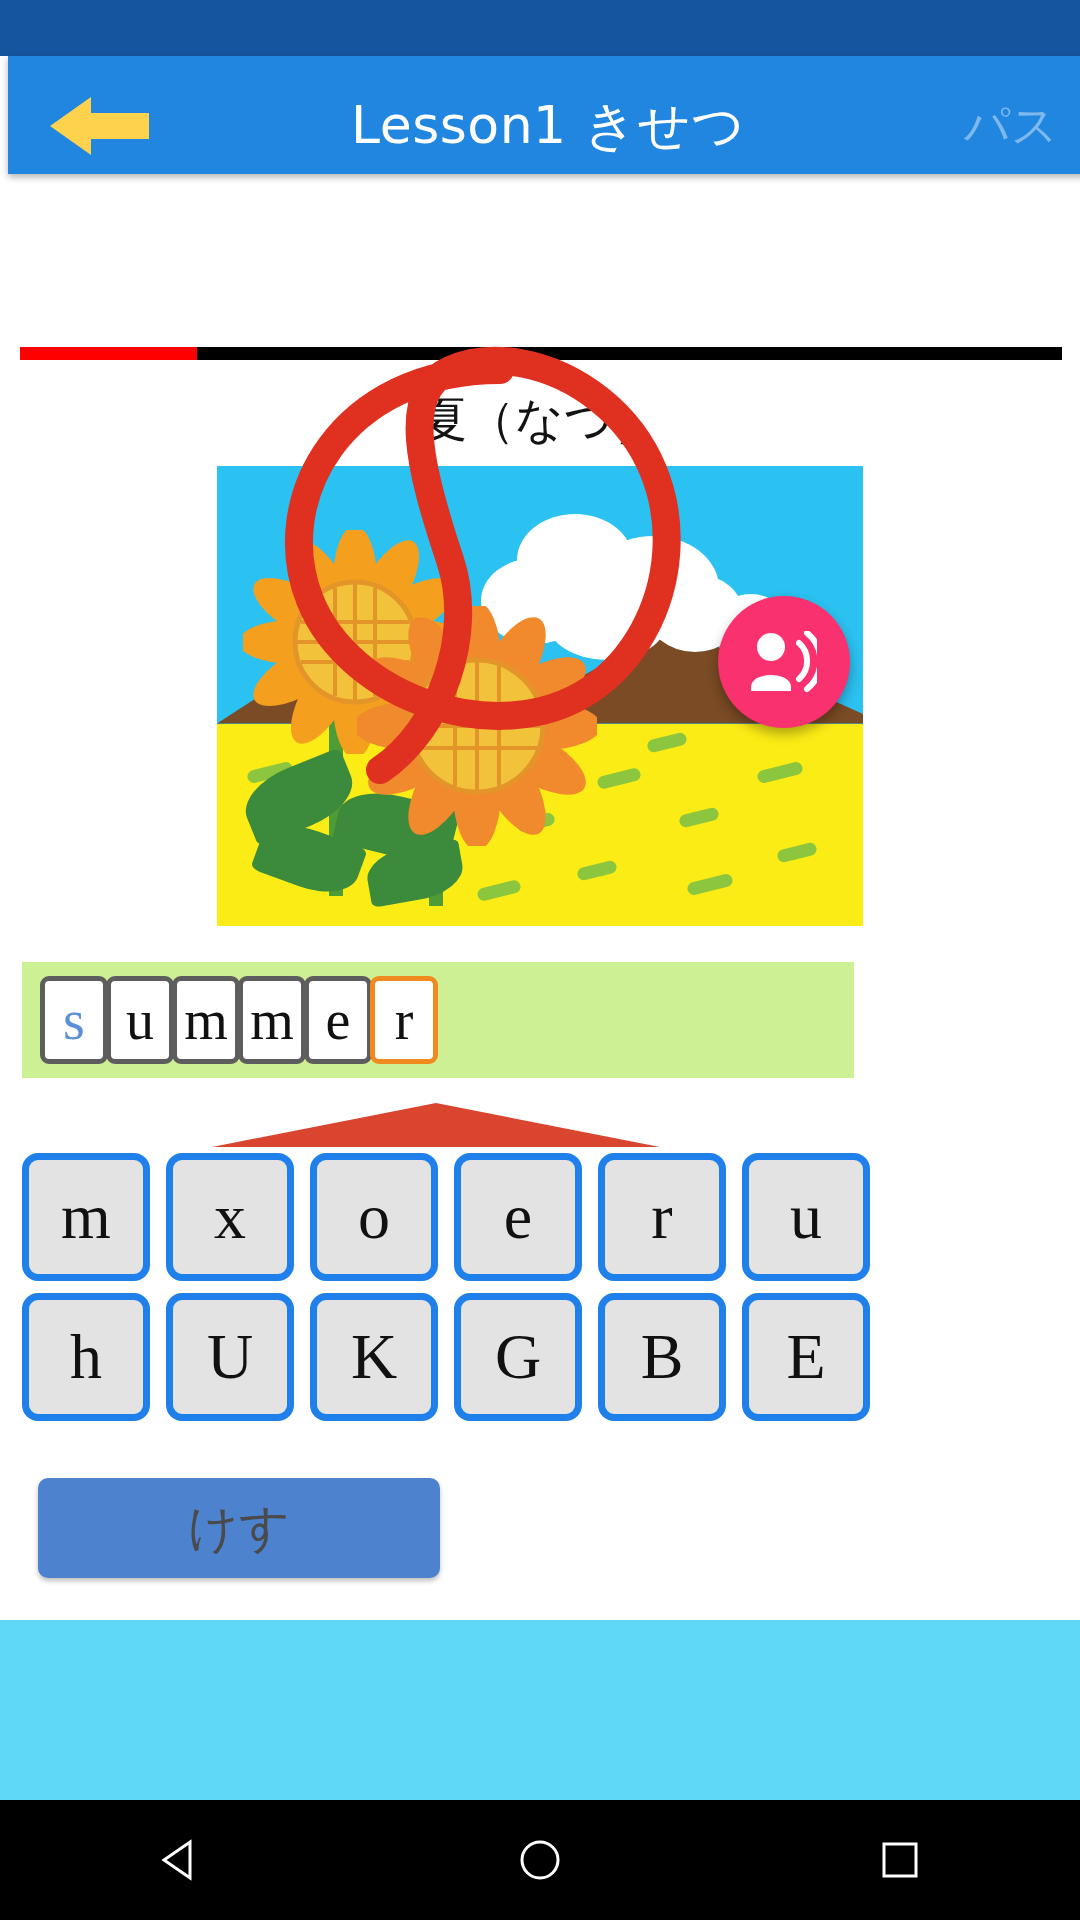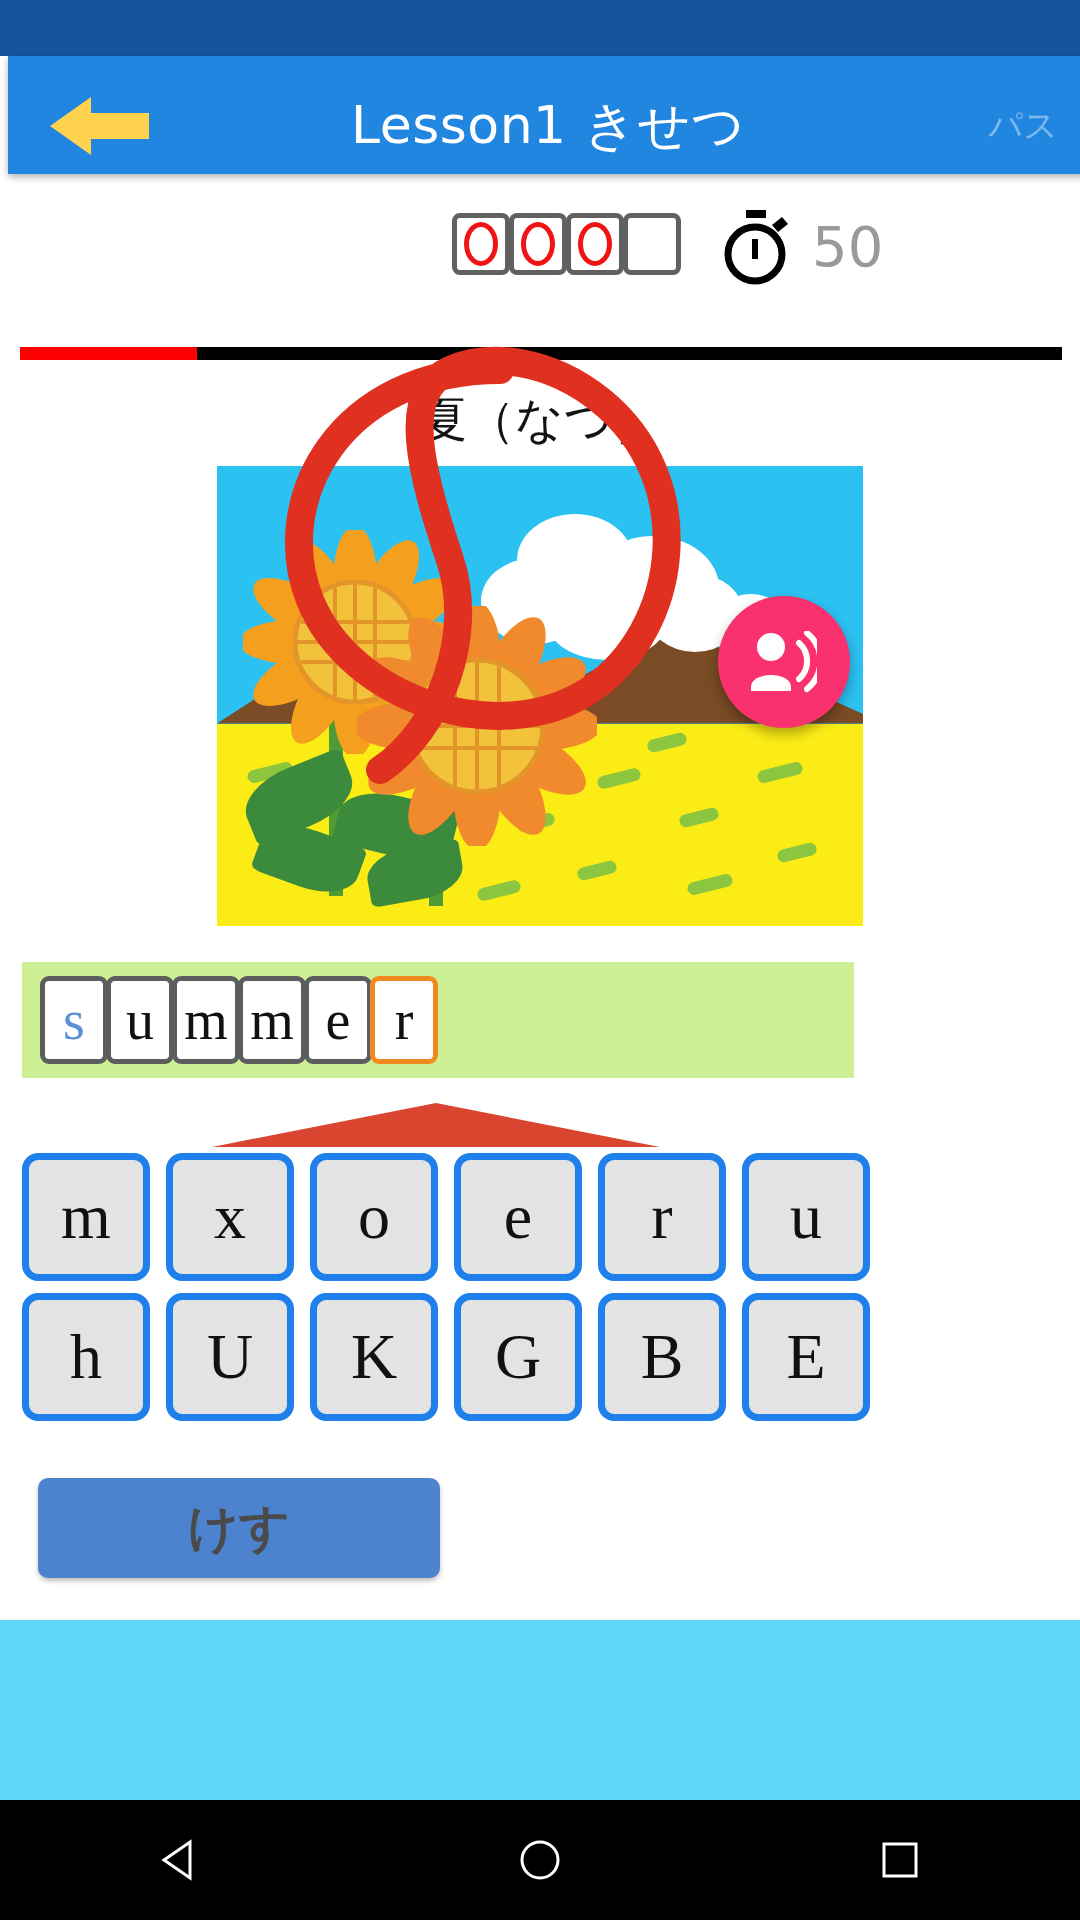--- a/index.html
+++ b/index.html
@@ -30,21 +30,21 @@
   }
   .appbar-title {
     position: absolute; left: 0; top: 0; width: 1080px; height: 139px;
     display: flex; align-items: center; justify-content: center;
     color: #ffffff; font-size: 52px; letter-spacing: 0.5px;
     font-family: "DejaVu Sans", "Liberation Sans", sans-serif;
   }
   .pass-btn {
     position: absolute; right: 30px; top: 0; height: 139px;
     display: flex; align-items: center;
-    color: #7eb9ee; font-size: 34px;
+    color: #7eb9ee; font-size: 46px;
     font-family: "DejaVu Sans", sans-serif;
   }
 
   
   .scorerow {
     position: absolute; left: 0; top: 195px; width: 1080px; height: 100px;
   }
   .score-boxes {
     position: absolute; left: 452px; top: 18px;
     display: flex; gap: 0px;
@@ -154,21 +154,21 @@
     border: 7px solid #1f80ec; border-radius: 16px;
     display: flex; align-items: center; justify-content: center;
     font-family: "Liberation Serif", "DejaVu Serif", serif;
     font-size: 64px; color: #111111;
   }
   .key:last-child { margin-right: 0; }
 
   
   .actions {
     position: absolute; left: 38px; top: 1478px; width: 1004px;
-    display: flex; gap: 18px; font-weight: bold;
+    display: flex; gap: 18px;
   }
   .action-btn {
     width: 402px; height: 100px; border-radius: 10px;
     display: flex; align-items: center; justify-content: center;
     color: #4a4a4a; font-size: 50px;
     font-family: "DejaVu Sans", sans-serif;
     box-shadow: 0 3px 5px rgba(0,0,0,0.25);
   }
   .action-btn.erase { background: #4d82ce; }
   .action-btn.grade { background: #b52b54; margin-left: 12px; }
@@ -197,43 +197,20 @@
   <div class="appbar">
     <div class="appbar-title">Lesson1 きせつ</div>
     <div class="back-btn">
       <svg width="104" height="62" viewBox="0 0 104 62">
         <path d="M44 2 L44 18 L102 18 L102 44 L44 44 L44 60 L3 31 Z" fill="#ffd24d"></path>
       </svg>
     </div>
     <div class="pass-btn">パス</div>
   </div>
 
-  <div class="scorerow">
-    <div class="score-boxes">
-      <div class="score-box">
-          <div class="score-circle"></div>
-        </div>
-      <div class="score-box">
-          <div class="score-circle"></div>
-        </div>
-      <div class="score-box">
-          <div class="score-circle"></div>
-        </div>
-      <div class="score-box"></div>
-    </div>
-    <div class="timer-wrap">
-      <svg width="70" height="76" viewBox="0 0 70 76">
-        <rect x="26" y="1" width="20" height="8" fill="#000"></rect>
-        <path d="M52 16 L62 8 L68 15 L58 23 Z" fill="#000"></path>
-        <circle cx="35" cy="45" r="27" fill="none" stroke="#000" stroke-width="7"></circle>
-        <rect x="32" y="30" width="6" height="20" fill="#000"></rect>
-      </svg>
-      <div class="timer-val">50</div>
-    </div>
-  </div>
 
   <div class="progress-track">
     <div class="progress-fill" id="progress-fill" style="width: 17%;"></div>
   </div>
 
   <div class="question-word">夏（なつ）</div>
 
   <div class="illo-wrap">
     <div class="illo">
       <div class="sky"></div>

